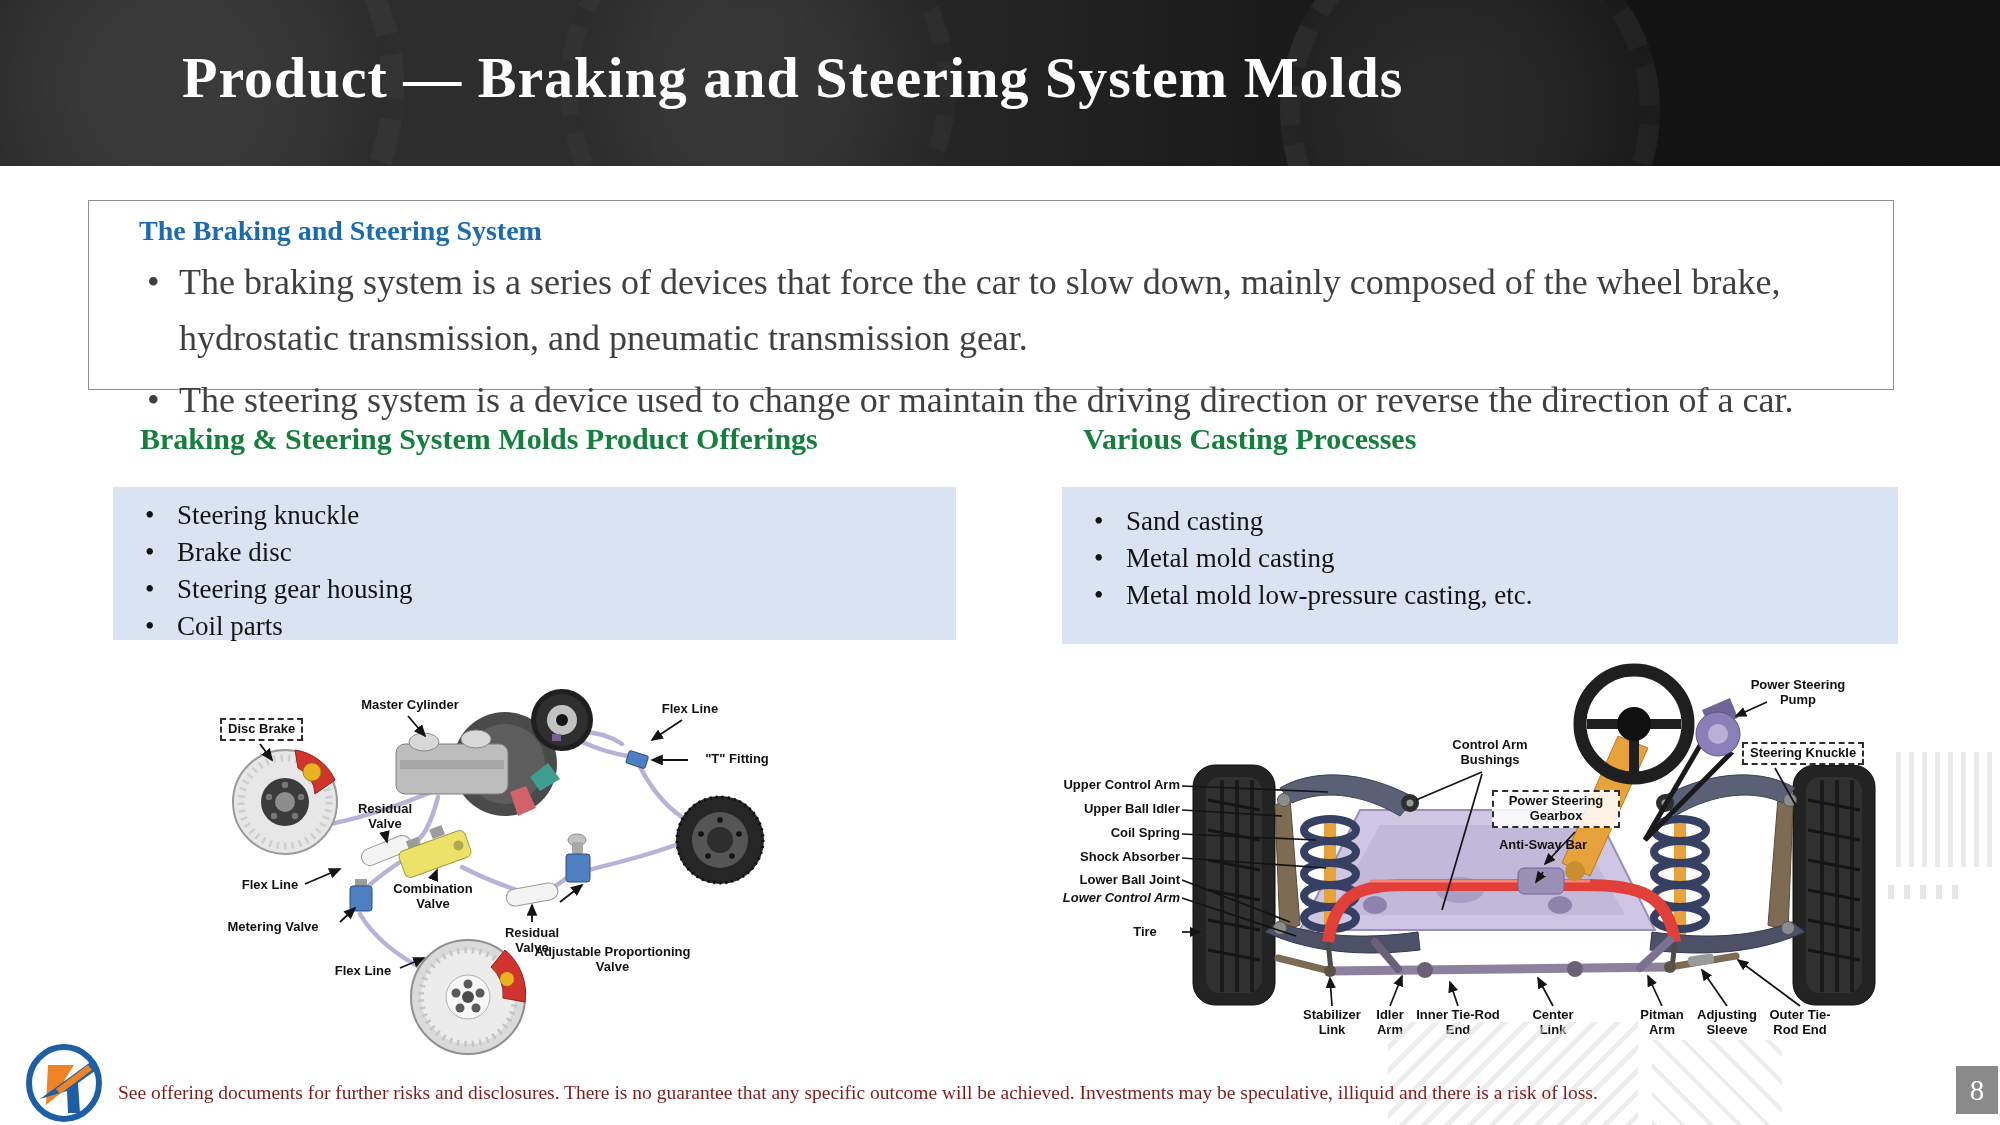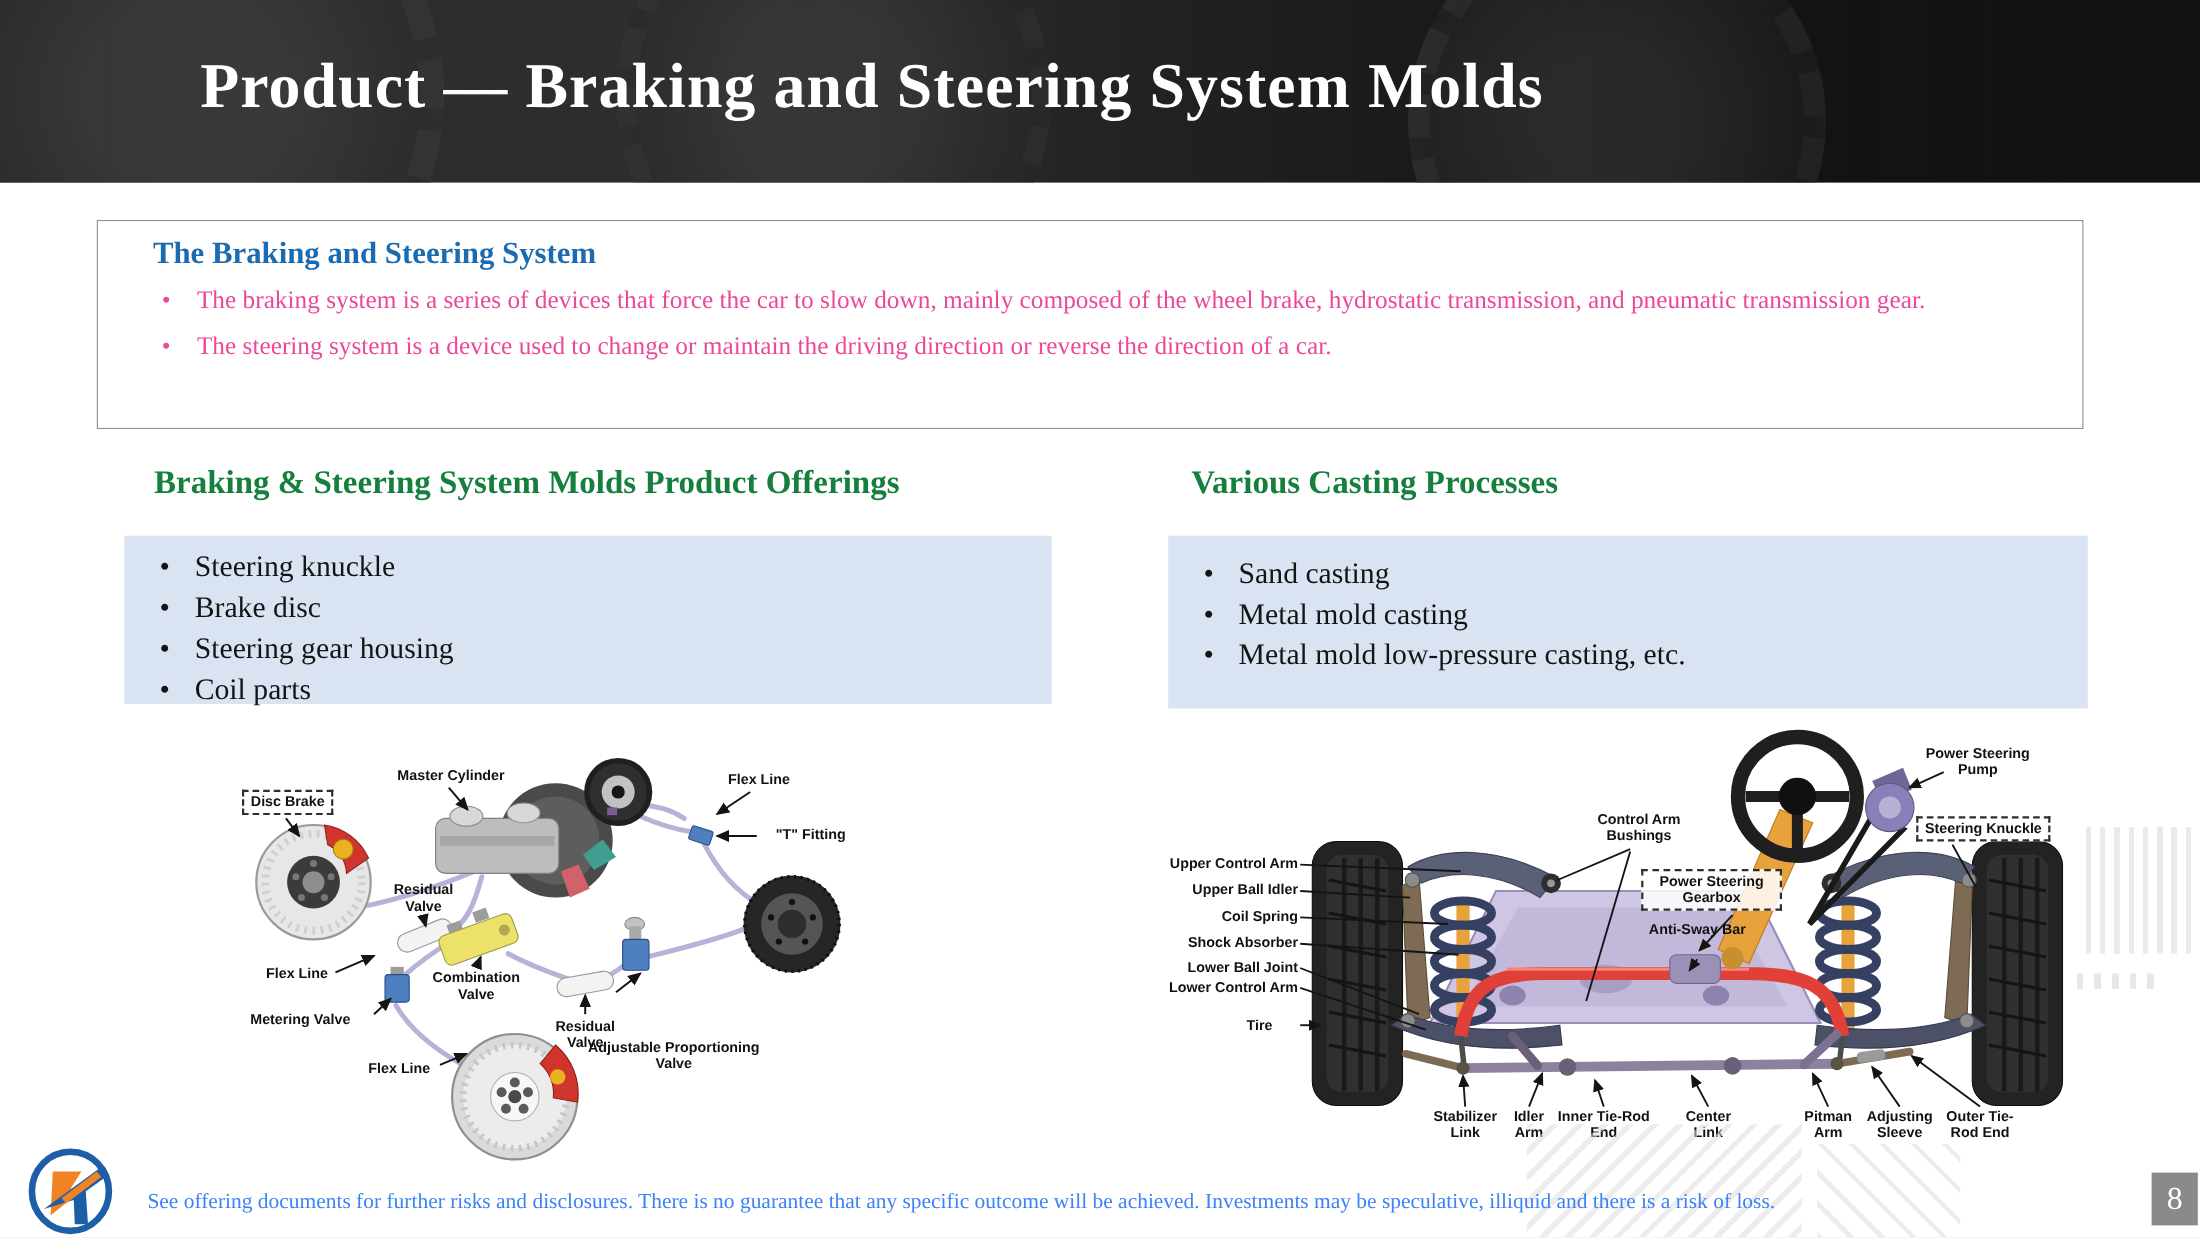--- a/index.html
+++ b/index.html
@@ -22,40 +22,40 @@
   .header .shade{position:absolute;inset:0;
            background:linear-gradient(90deg,rgba(0,0,0,.15),rgba(0,0,0,0) 35%,rgba(0,0,0,.4) 80%,rgba(0,0,0,.5));}
   .title{position:absolute;left:182px;top:44px;color:#ffffff;font-size:58px;font-weight:bold;
          letter-spacing:1px;white-space:nowrap;}
 
   
   .intro-box{position:absolute;left:88px;top:200px;width:1806px;height:190px;
              border:1px solid #8f8f8f;background:#fff;box-sizing:border-box;}
   .intro-heading{position:absolute;left:50px;top:14px;color:#1b6bb0;font-size:28px;font-weight:bold;}
   .intro-box ul{position:absolute;left:50px;top:54px;margin:0;padding:0;list-style:none;width:1690px;}
-  .intro-box li{position:relative;padding-left:40px;font-size:23px;color:#ec4899;line-height:1.55;margin-bottom:6px;}
+  .intro-box li{position:relative;padding-left:40px;font-size:36px;color:#404040;line-height:1.55;margin-bottom:6px;}
   .intro-box li::before{content:"•";position:absolute;left:8px;}
 
   
   .section-heading{position:absolute;color:#15803d;font-size:30px;font-weight:bold;white-space:nowrap;}
   .panel{position:absolute;background:#d9e3f2;}
   .panel ul{margin:0;padding:10px 0 0 24px;list-style:none;}
   .panel li{position:relative;padding-left:40px;font-size:27px;color:#141414;line-height:37px;}
   .panel li::before{content:"•";position:absolute;left:8px;}
 
   
   .diagram{position:absolute;}
   .diagram svg{position:absolute;left:0;top:0;}
   .dlabel{position:absolute;font-family:"Liberation Sans", sans-serif;font-weight:bold;
           font-size:13px;line-height:1.15;color:#111;text-align:center;}
   .dlabel.ralign{text-align:right;}
   .dashedbox{border:2px dashed #2e2e2e;padding:2px 6px;background:rgba(255,255,255,.85);white-space:nowrap;}
 
   
-  .footer-text{position:absolute;left:118px;top:1082px;font-size:19.5px;color:#3b82f6;white-space:nowrap;margin-left:16px;}
+  .footer-text{position:absolute;left:118px;top:1082px;font-size:19.5px;color:#7f1d1d;white-space:nowrap;}
   .logo{position:absolute;left:18px;top:1043px;width:96px;height:80px;}
   .page-badge{position:absolute;left:1956px;top:1066px;width:42px;height:48px;background:#8a8a8a;
               color:#fff;font-size:29px;display:flex;align-items:center;justify-content:center;}
 
   
   .wm{position:absolute;opacity:.55;pointer-events:none;}
   .wm1{left:1388px;top:1022px;width:250px;height:103px;
        background:repeating-linear-gradient(135deg,#dedede 0 5px,transparent 5px 16px);}
   .wm2{left:1652px;top:1040px;width:130px;height:85px;opacity:.45;
        background:repeating-linear-gradient(45deg,#d6d6d6 0 4px,transparent 4px 20px);}
@@ -362,21 +362,21 @@
     </svg>
 
     <div class="dlabel" style="left:708px;top:38px;width:120px;">Power Steering Pump</div>
     <div class="dlabel dashedbox" style="left:712px;top:102px;">Steering Knuckle</div>
     <div class="dlabel" style="left:400px;top:98px;width:120px;">Control Arm Bushings</div>
     <div class="dlabel ralign" style="left:8px;top:138px;width:142px;">Upper Control Arm</div>
     <div class="dlabel ralign" style="left:8px;top:162px;width:142px;">Upper Ball Idler</div>
     <div class="dlabel ralign" style="left:8px;top:186px;width:142px;">Coil Spring</div>
     <div class="dlabel ralign" style="left:8px;top:210px;width:142px;">Shock Absorber</div>
     <div class="dlabel ralign" style="left:8px;top:233px;width:142px;">Lower Ball Joint</div>
-    <div class="dlabel ralign" style="left:8px;top:251px;width:142px;">Lower Control Arm</div>
+    <div class="dlabel ralign" style="left:8px;top:251px;width:142px;font-style:italic;">Lower Control Arm</div>
     <div class="dlabel ralign" style="left:80px;top:285px;width:70px;text-align:center;">Tire</div>
     <div class="dlabel dashedbox" style="left:462px;top:150px;width:112px;white-space:normal;">Power Steering Gearbox</div>
     <div class="dlabel" style="left:468px;top:198px;width:90px;">Anti-Sway Bar</div>
     <div class="dlabel" style="left:265px;top:368px;width:74px;">Stabilizer Link</div>
     <div class="dlabel" style="left:332px;top:368px;width:56px;">Idler Arm</div>
     <div class="dlabel" style="left:385px;top:368px;width:86px;">Inner Tie-Rod End</div>
     <div class="dlabel" style="left:488px;top:368px;width:70px;">Center Link</div>
     <div class="dlabel" style="left:600px;top:368px;width:64px;">Pitman Arm</div>
     <div class="dlabel" style="left:662px;top:368px;width:70px;">Adjusting Sleeve</div>
     <div class="dlabel" style="left:728px;top:368px;width:84px;">Outer Tie-Rod End</div>

